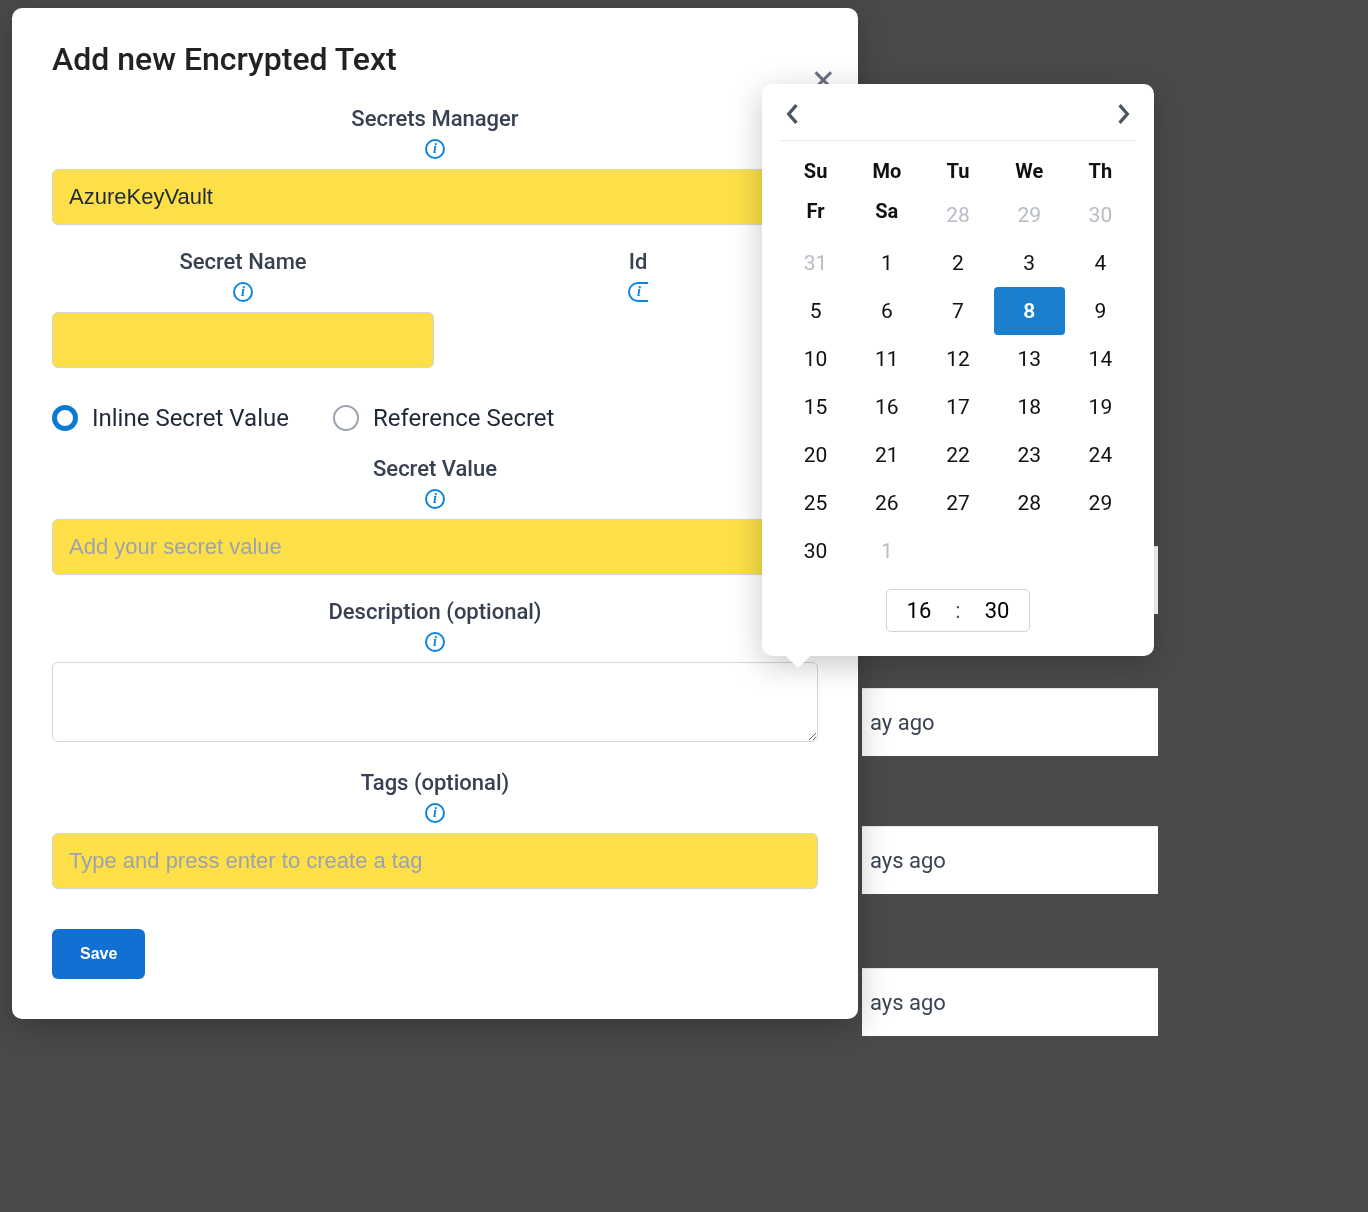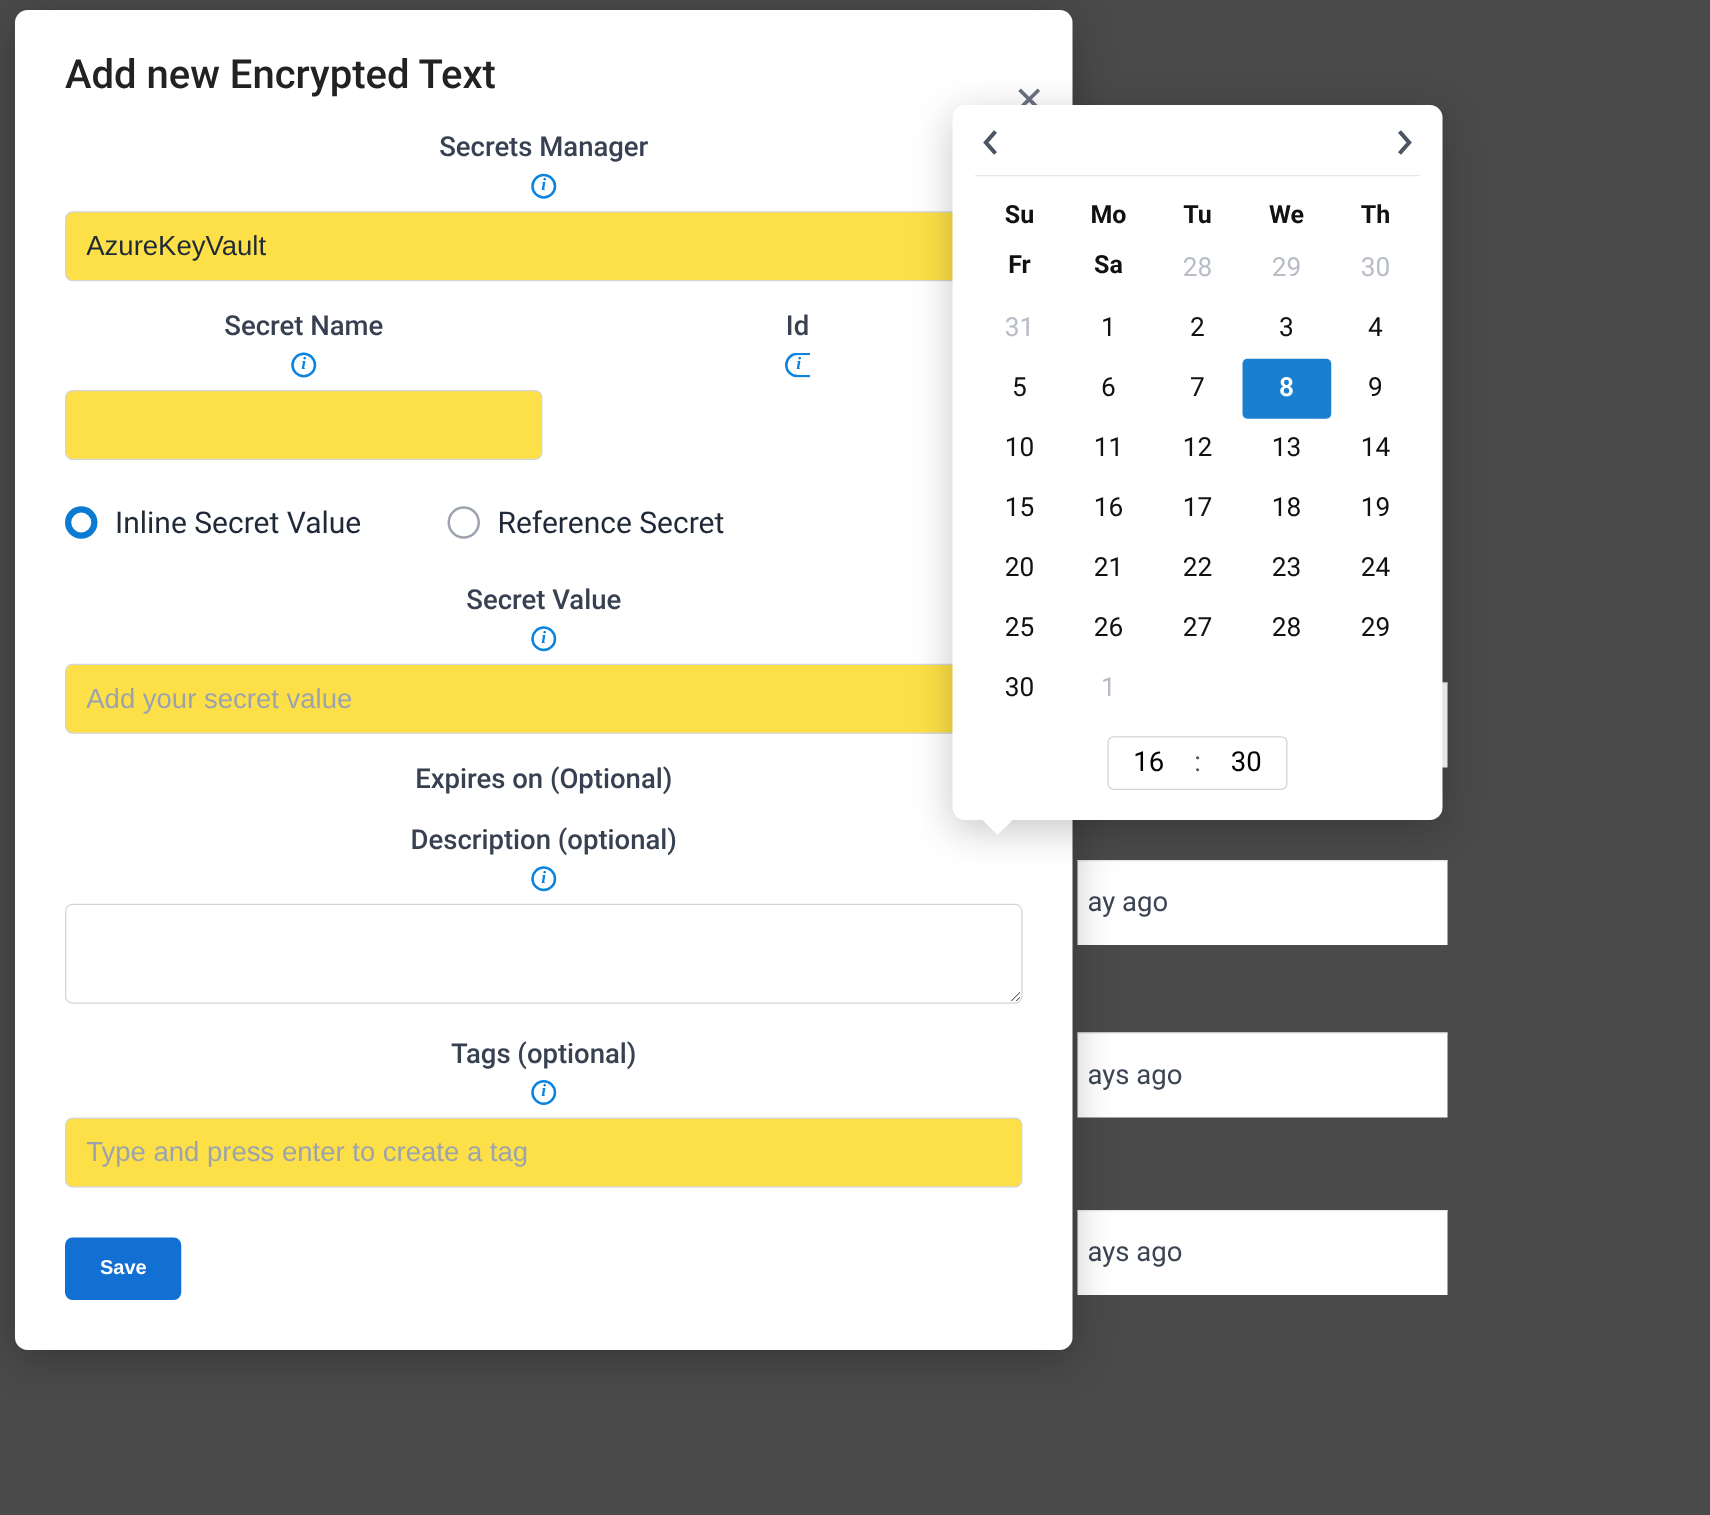--- a/index.html
+++ b/index.html
@@ -84,22 +84,22 @@
     width: 100%;
     height: 80px;
     border: 1px solid #d1d5db;
     border-radius: 6px;
     padding: 12px 16px;
     font-size: 20px;
     resize: vertical;
   }
   .radio-row {
     display: flex;
-    gap: 69px;
-    margin: 12px 0 36px 0;
+    gap: 44px;
+    margin: 12px 0 24px 0;
     align-items: center;
     text-align: right;
   }
   .radio-opt { display: flex; align-items: center; gap: 14px; cursor: pointer; }
   .radio {
     width: 26px; height: 26px;
     border: 2px solid #9ca3af;
     border-radius: 50%;
     display: inline-flex;
     align-items: center;
@@ -293,23 +293,20 @@
 
   <div class="field">
     <div class="label">
       <span>Secret Value</span>
       <span class="info-icon">i</span>
     </div>
     <input class="text-input" placeholder="Add your secret value" style="">
   </div>
 
   <div class="field">
-    <div class="label">
-      <span>Expires on (Optional)</span>
-    </div>
   </div>
 
   <div class="field">
     <div class="label">
       <span>Description (optional)</span>
       <span class="info-icon">i</span>
     </div>
     <textarea class="textarea" style=""></textarea>
   </div>
 

